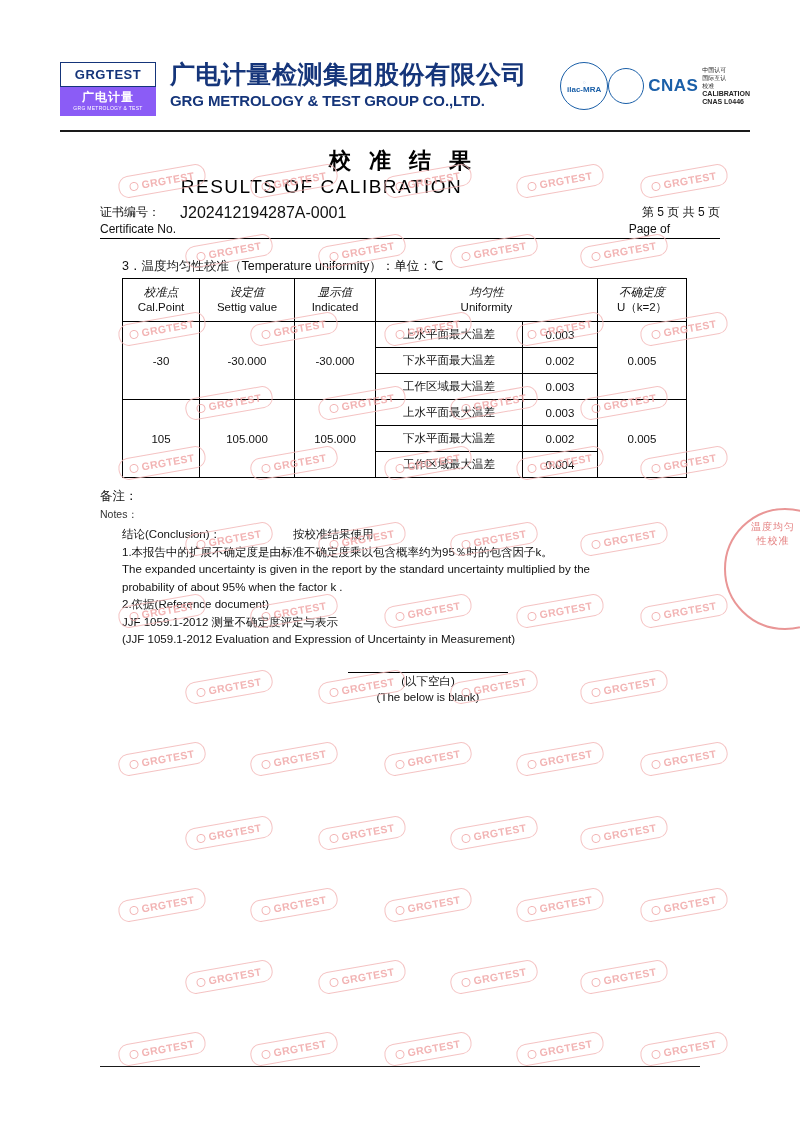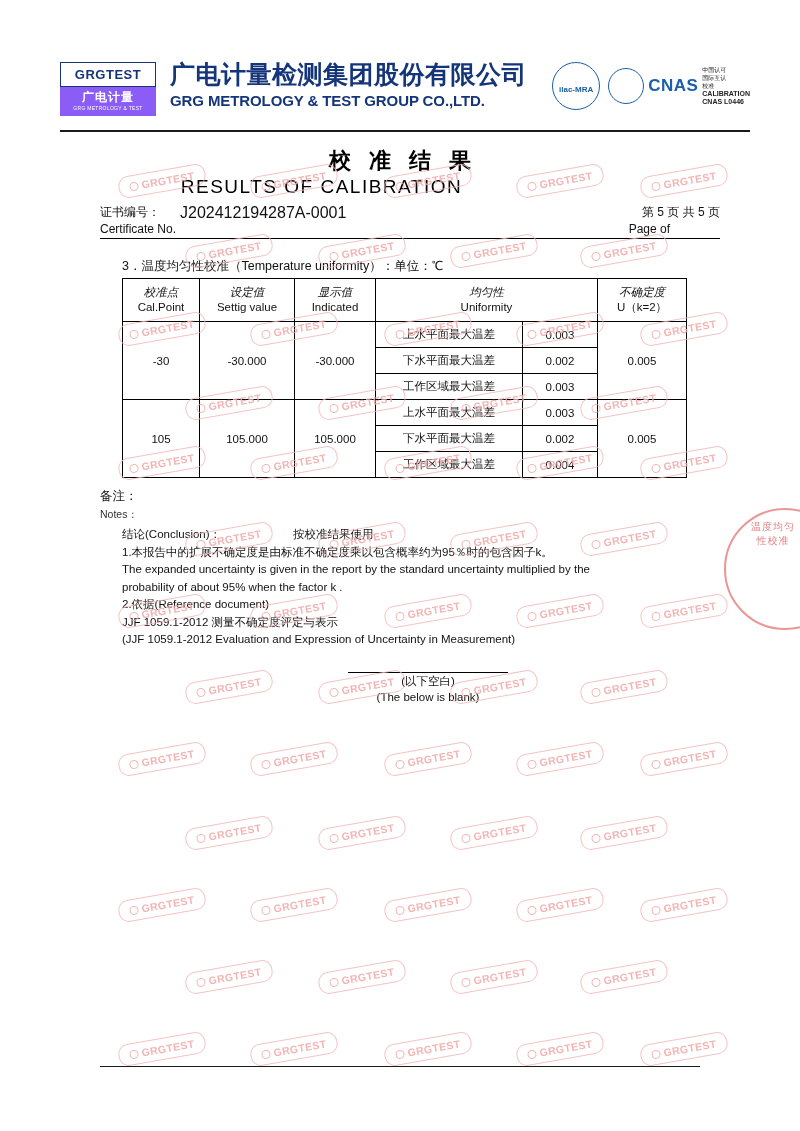--- a/index.html
+++ b/index.html
@@ -97,21 +97,21 @@
     line-height: 22px;
     letter-spacing: -0.1px;
   }
 
   .accred {
     position: absolute;
     right: 0px;
     top: 4px;
     display: flex;
     align-items: center;
-    gap: 8px;
+    gap: 0;
   }
   .ilac {
     width: 46px;
     height: 46px;
     border-radius: 50%;
     border: 1.5px solid #1a5fa8;
     display: flex;
     align-items: center;
     justify-content: center;
     flex-direction: column;

